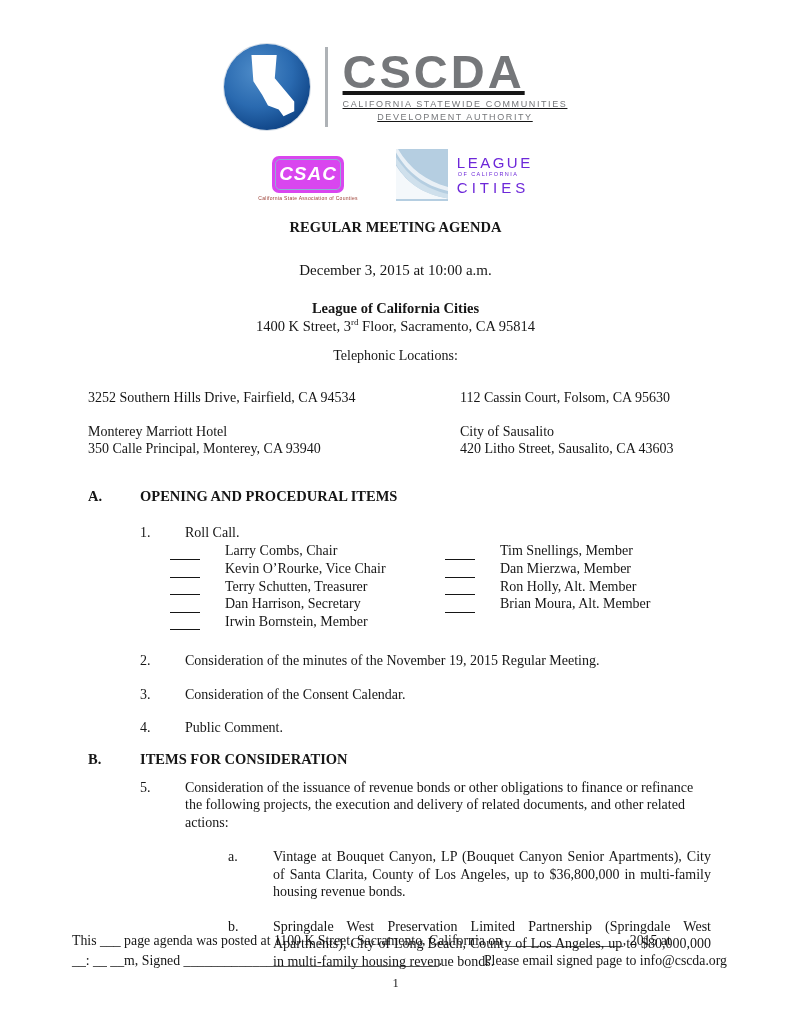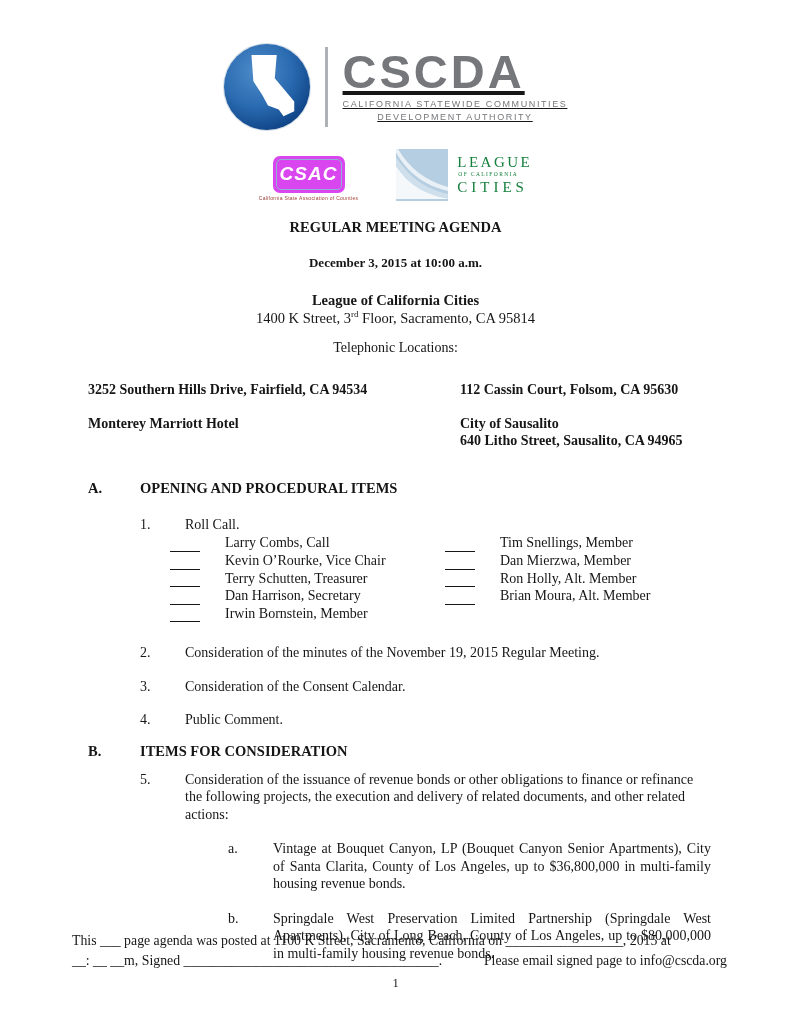--- a/index.html
+++ b/index.html
@@ -29,36 +29,36 @@
   .csac-box {
     width:72px; height:37px; background:#d946ef; border-radius:7px;
     display:flex; align-items:center; justify-content:center; position:relative;
   }
   .csac-box::after { content:""; position:absolute; inset:3px; border:1px solid #8fb0d2; border-radius:5px; }
   .csac-acronym { color:#ffffff; font-family:"Liberation Sans", sans-serif; font-weight:bold; font-style:italic; font-size:19px; letter-spacing:1px; }
   .csac-caption { font-family:"Liberation Sans", sans-serif; font-size:5px; color:#9c4036; margin-top:2px; letter-spacing:0.3px; }
 
   .league { display:flex; align-items:center; gap:9px; }
   .league-box { width:52px; height:52px; background:#b5cee1; position:relative; overflow:hidden; }
-  .league-text { font-family:Liberation Serif, serif; color:#15803d; line-height:1; }
+  .league-text { font-family:Liberation Sans, sans-serif; color:#6d28d9; line-height:1; }
   .league-l1 { font-size:15px; letter-spacing:2.5px; }
   .league-l2 { font-size:5.5px; letter-spacing:1.4px; margin:2px 0 2px 1px; }
   .league-l3 { font-size:15px; letter-spacing:4px; }
 
   
   .center { text-align:center; }
   .h-title  { font-weight:bold; font-size:14.5px; margin-top:15px; }
-  .h-date   { font-weight:bold; font-size:13px; margin-top:19px; }
+  .h-date   { font-weight:normal; font-size:15px; margin-top:26px; }
   .h-venue1 { font-weight:bold; font-size:14.5px; margin-top:21px; }
   .h-venue2 { font-weight:normal; font-size:14.5px; }
   .h-venue2 sup { font-size:9px; }
   .h-tel    { margin-top:13px; }
 
   
-  .addr-grid { margin:25px 0 2px 88px; display:grid; grid-template-columns:372px auto; row-gap:17px; line-height:17px;font-weight:bold; }
+  .addr-grid { margin:25px 0 2px 88px; display:grid; grid-template-columns:372px auto; row-gap:17px; line-height:17px; }
 
   
   .section-head { display:flex; margin-left:88px; font-weight:bold; font-size:14.5px; }
   .sec-letter { width:52px; flex-shrink:0; }
   .item { display:flex; margin-left:140px; line-height:17.5px; }
   .item-num { width:45px; flex-shrink:0; }
   .item-text { width:522px;font-family:Liberation Serif, serif; }
   .sub-item { display:flex; margin-left:228px; line-height:17.5px; }
   .sub-num { width:45px; flex-shrink:0; }
   .sub-text { width:438px; text-align:justify; }
@@ -135,42 +135,43 @@
   <div class="center h-date">December 3, 2015 at 10:00 a.m.</div>
   <div class="center h-venue1">League of California Cities</div>
   <div class="center h-venue2"><span>1400 K Street, 3</span><sup>rd</sup><span> Floor, Sacramento, CA 95814</span></div>
   <div class="center h-tel">Telephonic Locations:</div>
 
   <div class="addr-grid">
     <div>3252 Southern Hills Drive, Fairfield, CA 94534</div>
     <div>112 Cassin Court, Folsom, CA 95630</div>
     <div>
       <div>Monterey Marriott Hotel</div>
+      <div>350 Calle Principal, Monterey, CA 93940</div>
     </div>
     <div>
       <div>City of Sausalito</div>
-      <div>640 Litho Street, Sausalito, CA 94965</div>
+      <div>420 Litho Street, Sausalito, CA 43603</div>
     </div>
   </div>
 
   <div class="section-head mt-a1">
     <span class="sec-letter">A.</span>
     <span>OPENING AND PROCEDURAL ITEMS</span>
   </div>
 
   <div class="item mt-i1">
     <span class="item-num">1.</span>
     <span class="item-text">Roll Call.</span>
   </div>
 
   <div class="rollcall">
     <div class="rc-left">
       <div class="rc-entry">
           <span class="rc-blank"></span>
-          <span class="rc-name">Larry Combs, Call</span>
+          <span class="rc-name">Larry Combs, Chair</span>
         </div>
       <div class="rc-entry">
           <span class="rc-blank"></span>
           <span class="rc-name">Kevin O’Rourke, Vice Chair</span>
         </div>
       <div class="rc-entry">
           <span class="rc-blank"></span>
           <span class="rc-name">Terry Schutten, Treasurer</span>
         </div>
       <div class="rc-entry">

